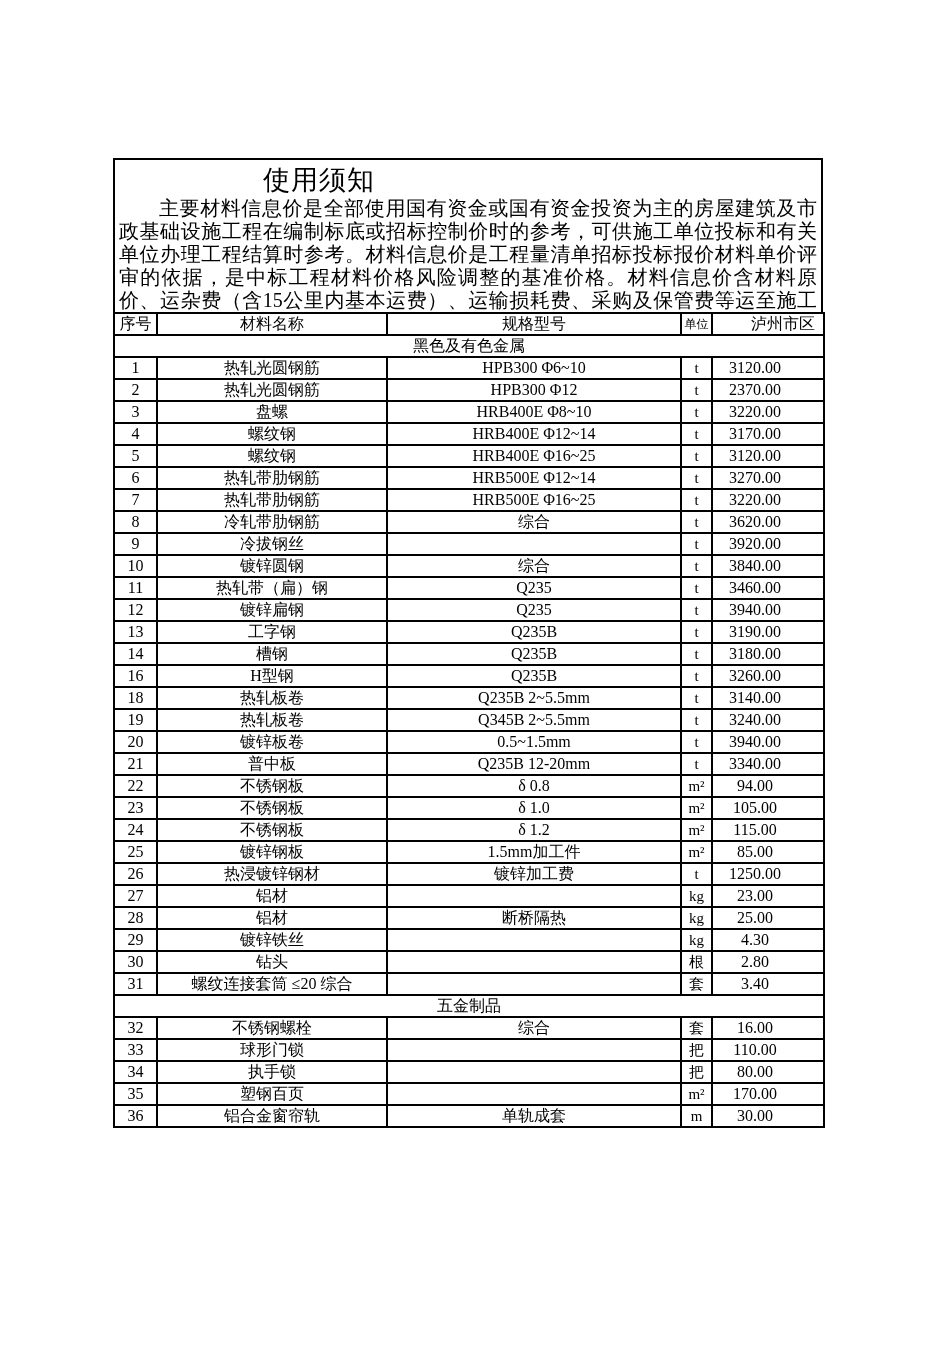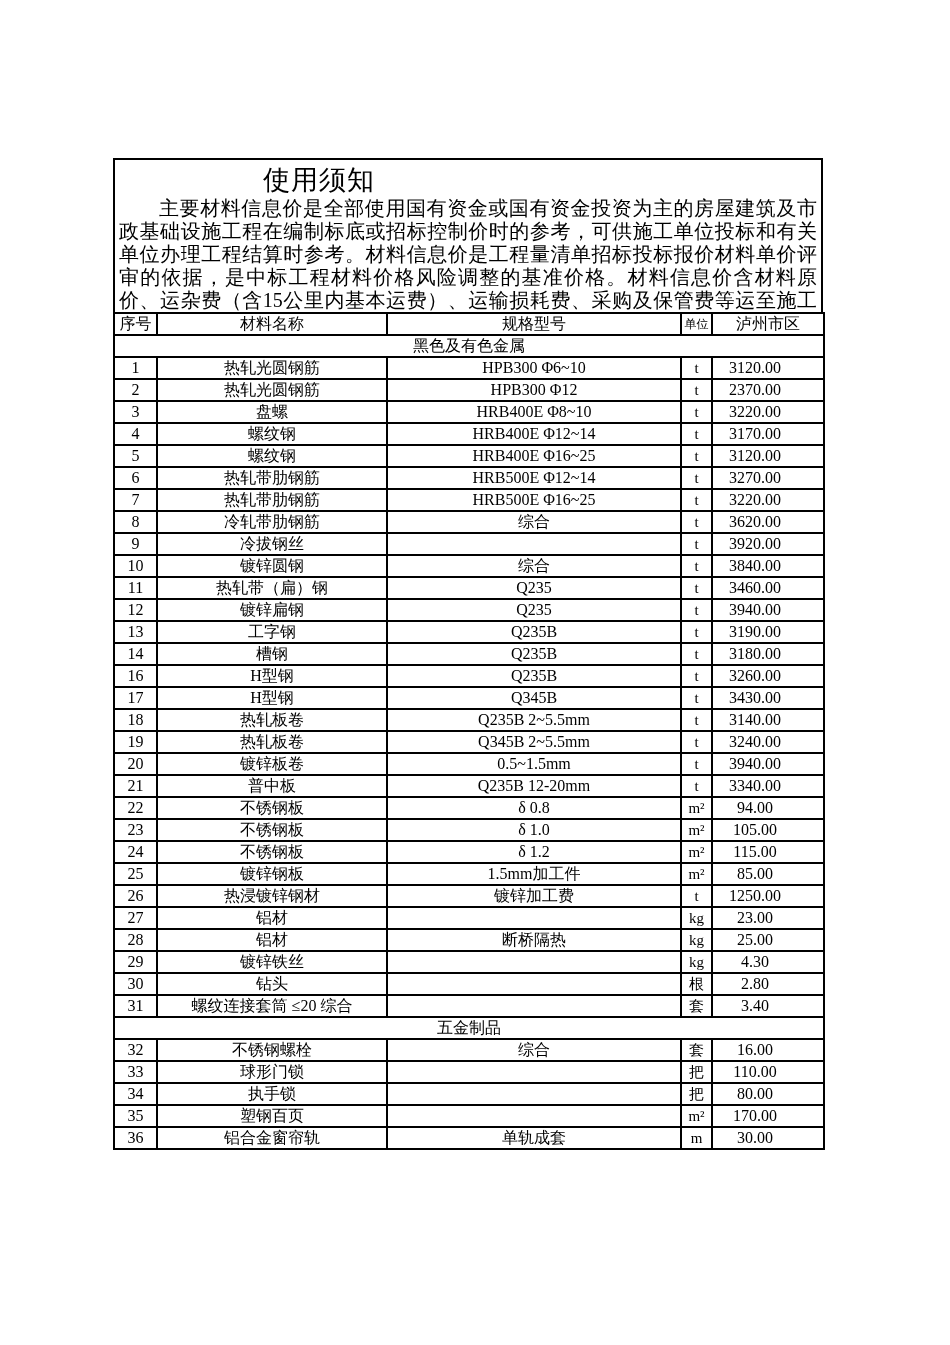--- a/index.html
+++ b/index.html
@@ -95,21 +95,21 @@
         <col style="width:294px">
         <col style="width:31px">
         <col style="width:112px">
       </colgroup>
       <thead>
         <tr>
           <th class="col-no">序号</th>
           <th class="col-name">材料名称</th>
           <th class="col-spec">规格型号</th>
           <th class="col-unit">单位</th>
-          <th class="col-price" style="text-align:center; padding-right:0;">泸州市区</th>
+          <th class="col-price" style="text-align:right; padding-right:8px;">泸州市区</th>
         </tr>
       </thead>
       <tbody>
           <tr>
             <td colspan="5" class="section-cell">黑色及有色金属</td>
           </tr>
           <tr>
             <td class="col-no">1</td>
             <td class="col-name">热轧光圆钢筋</td>
             <td class="col-spec">HPB300 Φ6~10</td>
@@ -206,27 +206,20 @@
             <td class="col-spec">Q235B</td>
             <td class="col-unit">t</td>
             <td class="col-price">3180.00</td>
           </tr>
           <tr>
             <td class="col-no">16</td>
             <td class="col-name">H型钢</td>
             <td class="col-spec">Q235B</td>
             <td class="col-unit">t</td>
             <td class="col-price">3260.00</td>
-          </tr>
-          <tr>
-            <td class="col-no">17</td>
-            <td class="col-name">H型钢</td>
-            <td class="col-spec">Q345B</td>
-            <td class="col-unit">t</td>
-            <td class="col-price">3430.00</td>
           </tr>
           <tr>
             <td class="col-no">18</td>
             <td class="col-name">热轧板卷</td>
             <td class="col-spec">Q235B 2~5.5mm</td>
             <td class="col-unit">t</td>
             <td class="col-price">3140.00</td>
           </tr>
           <tr>
             <td class="col-no">19</td>

